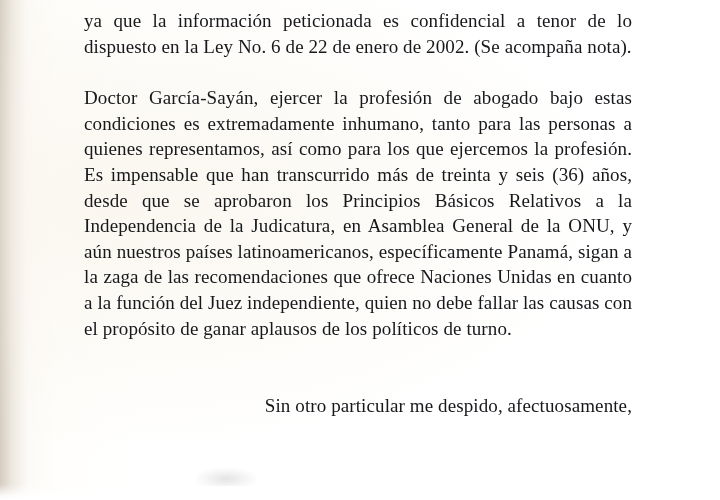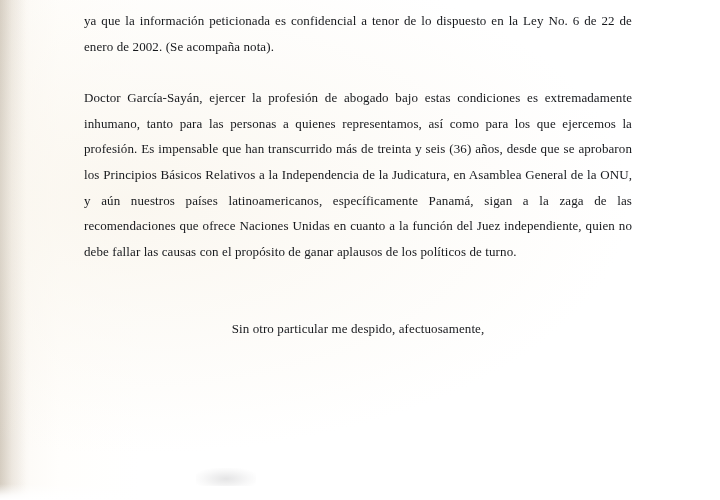--- a/index.html
+++ b/index.html
@@ -39,29 +39,29 @@
   }
   .content {
     position: absolute;
     left: 84px;
     top: 0;
     width: 548px;
     height: 500px;
   }
   p.para {
     margin: 0;
-    font-size: 13px;
+    font-size: 19px;
     line-height: 25.6px;
     color: #16181c;
     text-align: justify;
     text-justify: inter-word;
     letter-spacing: 0.1px;
   }
   p.para.last-partial {
-    text-align: center;
+    text-align: right;
   }
   .gap-md { height: 26px; }
   .first-block { padding-top: 8px; }
   .bottom-fade {
     position: absolute;
     left: 0;
     bottom: 0;
     width: 720px;
     height: 16px;
     background: linear-gradient(180deg, rgba(255,255,255,0) 0%, rgba(255,255,255,0.85) 70%, rgba(255,255,255,1) 100%);

